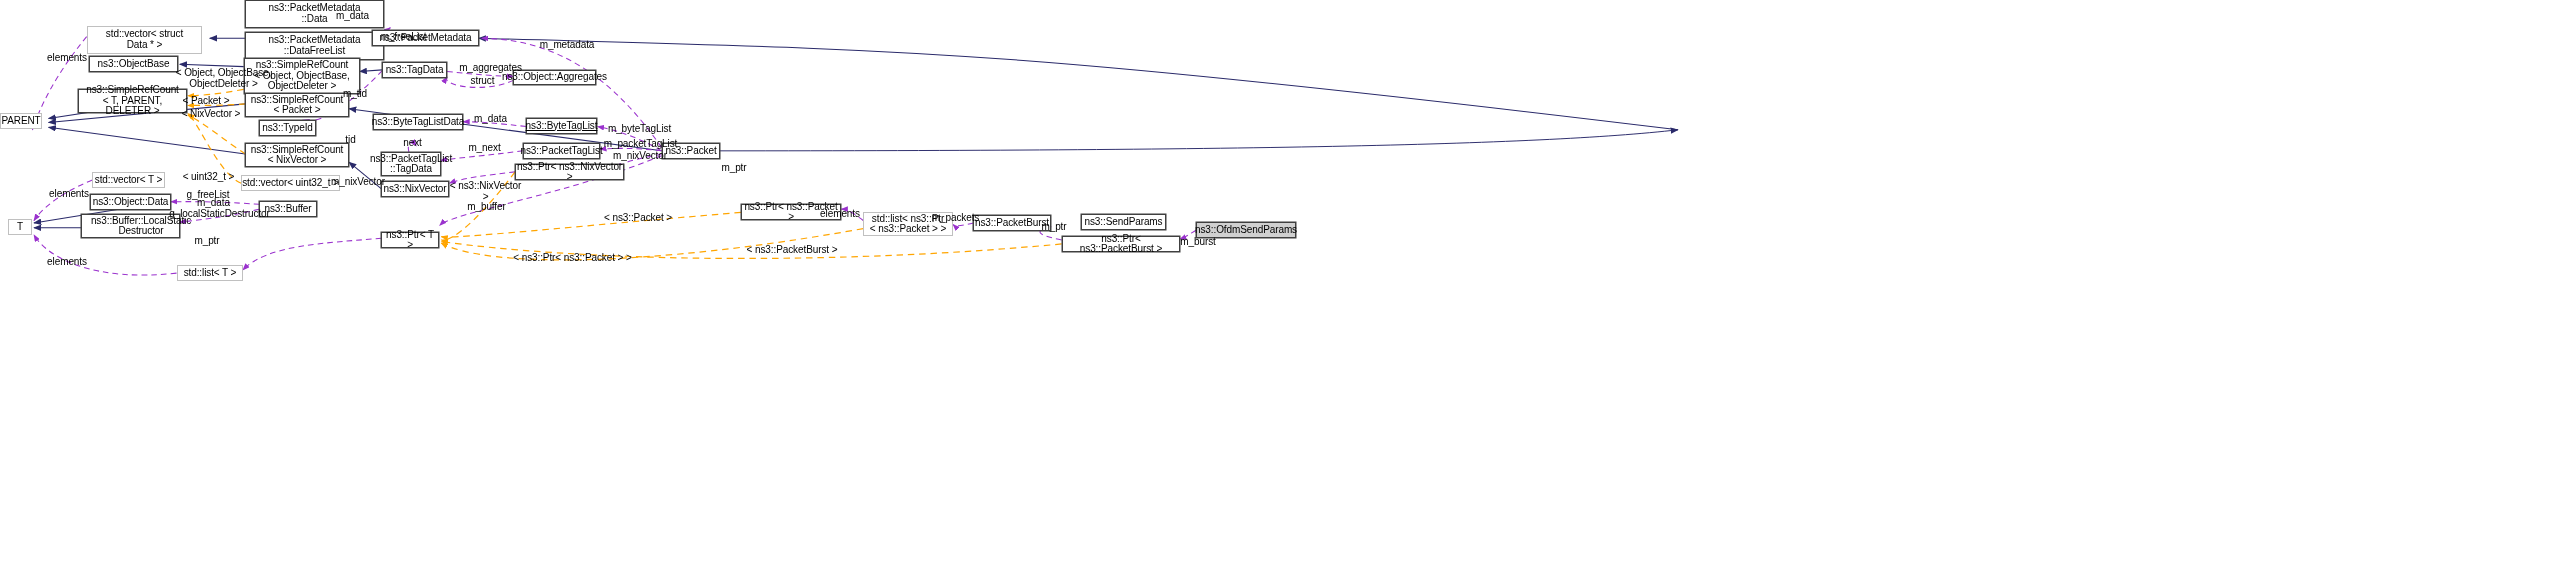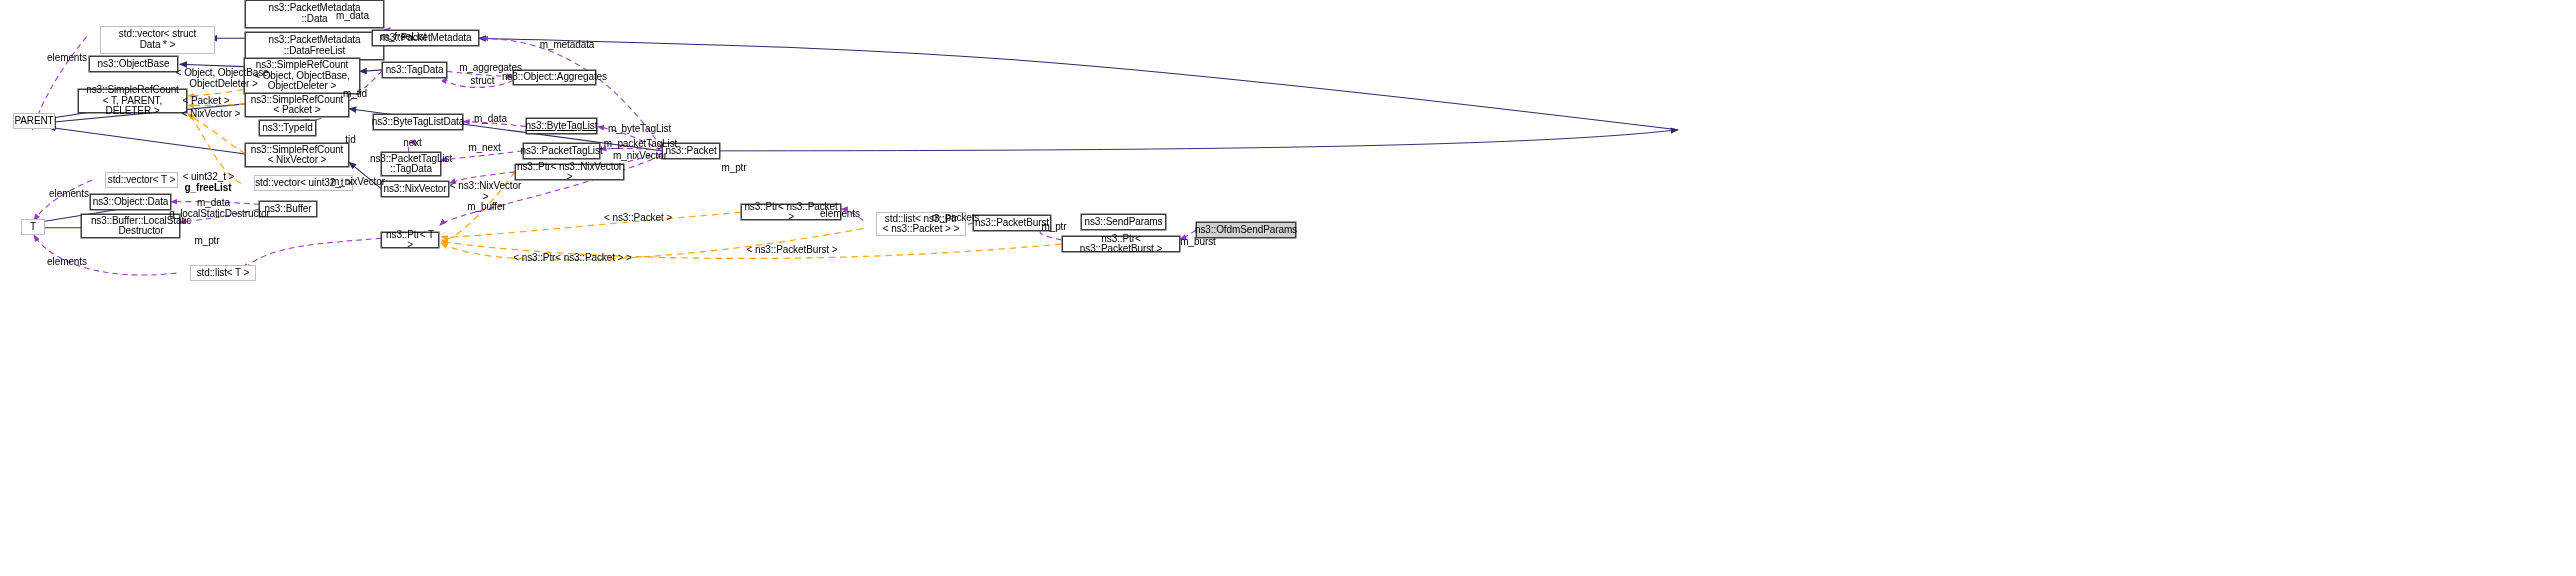--- a/index.html
+++ b/index.html
@@ -37,21 +37,20 @@
     line-height: 10.5px;
     white-space: pre-line;
     letter-spacing: -0.1px;
   }
   .node.solid {
     border: 0.8px solid #404040;
     box-shadow: 0 0 0 0.5px #404040;
   }
   .node.faint {
     border: 0.8px solid #c0c0c0;
-    margin-left: 13px;
   }
   .node.target {
     background: #d0d0d0;
     border: 0.8px solid #404040;
     box-shadow: 0 0 0 0.5px #404040;
   }
   .edge-label {
     position: absolute;
     font-family: "Liberation Sans", sans-serif;
     font-size: 10px;
@@ -199,21 +198,21 @@
       <div class="edge-label" style="left: 397px; top: 138px; width: 31px;">next</div>
       <div class="edge-label" style="left: 340px; top: 135px; width: 21px;">tid</div>
       <div class="edge-label" style="left: 462px; top: 143px; width: 45px;">m_next</div>
       <div class="edge-label" style="left: 601px; top: 139px; width: 79px;">m_packetTagList</div>
       <div class="edge-label" style="left: 607px; top: 151px; width: 66px;">m_nixVector</div>
       <div class="edge-label" style="left: 716px; top: 163px; width: 36px;">m_ptr</div>
       <div class="edge-label" style="left: 180px; top: 172px; width: 57px;">&lt; uint32_t &gt;</div>
       <div class="edge-label" style="left: 325px; top: 177px; width: 66px;">m_nixVector</div>
       <div class="edge-label" style="left: 446px; top: 181px; width: 79px;">&lt; ns3::NixVector &gt;</div>
       <div class="edge-label" style="left: 44px; top: 189px; width: 50px;">elements</div>
-      <div class="edge-label" style="left: 182px; top: 183px; width: 52px; font-weight: bold;">g_freeList</div>
+      <div class="edge-label" style="left: 182px; top: 190px; width: 52px;">g_freeList</div>
       <div class="edge-label" style="left: 189px; top: 198px; width: 49px;">m_data</div>
       <div class="edge-label" style="left: 463px; top: 202px; width: 47px;">m_buffer</div>
       <div class="edge-label" style="left: 167px; top: 209px; width: 105px;">g_localStaticDestructor</div>
       <div class="edge-label" style="left: 603px; top: 213px; width: 70px;">&lt; ns3::Packet &gt;</div>
       <div class="edge-label" style="left: 815px; top: 209px; width: 50px;">elements</div>
       <div class="edge-label" style="left: 927px; top: 213px; width: 57px;">m_packets</div>
       <div class="edge-label" style="left: 1036px; top: 222px; width: 36px;">m_ptr</div>
       <div class="edge-label" style="left: 1165px; top: 237px; width: 42px; margin-left: 12px;">m_burst</div>
       <div class="edge-label" style="left: 189px; top: 236px; width: 36px;">m_ptr</div>
       <div class="edge-label" style="left: 746px; top: 245px; width: 92px;">&lt; ns3::PacketBurst &gt;</div>

